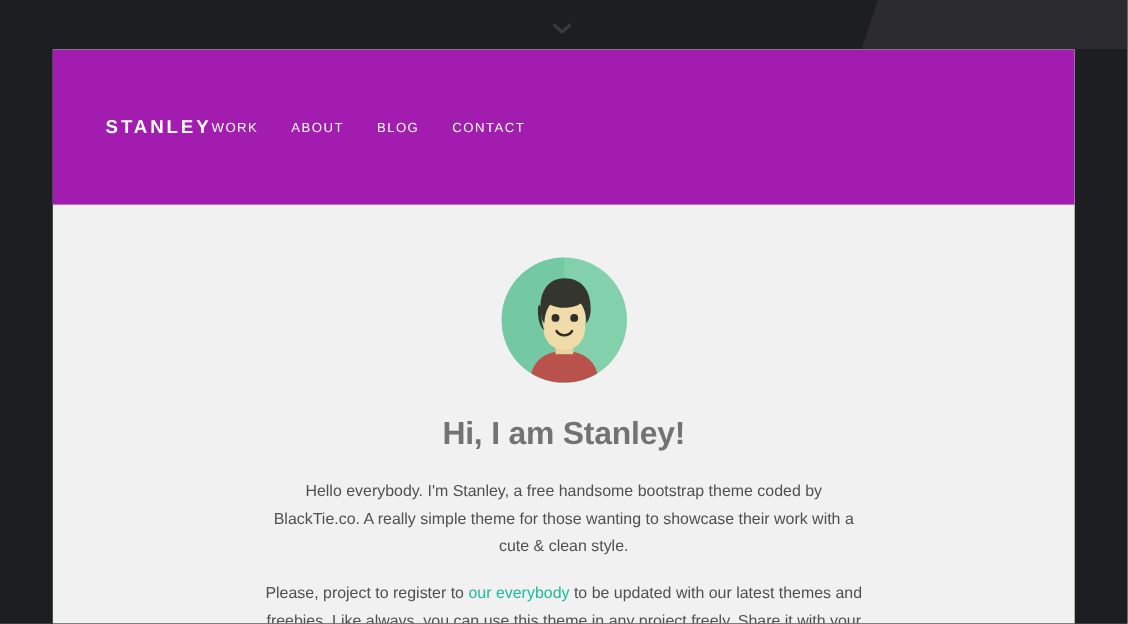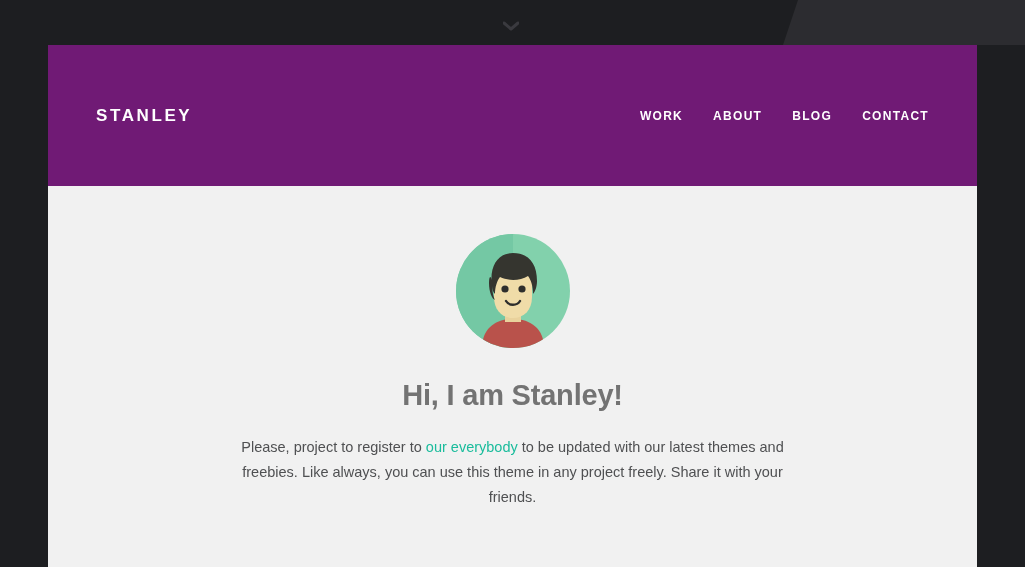--- a/index.html
+++ b/index.html
@@ -55,24 +55,24 @@
     width: 929px;
     height: 522px;
     background: #f1f1f1;
     overflow: hidden;
   }
 
   
   .site-header {
     position: relative;
     height: 141px;
-    background: #701a75;
+    background: #a21caf;
     display: flex;
     align-items: center;
-    justify-content: space-between;
+    justify-content: flex-start;
     padding: 0 48px;
     box-sizing: border-box;
   }
 
   .brand {
     color: #ffffff;
     font-size: 17px;
     font-weight: bold;
     letter-spacing: 2.6px;
     text-transform: uppercase;
@@ -82,21 +82,21 @@
 
   .main-nav {
     display: flex;
     align-items: center;
     gap: 30px;
   }
 
   .nav-link {
     color: #ffffff;
     font-size: 12px;
-    font-weight: bold;
+    font-weight: normal;
     letter-spacing: 1.3px;
     text-transform: uppercase;
     text-decoration: none;
     line-height: 1;
     white-space: nowrap;
     cursor: pointer;
   }
 
   
   .hero {
@@ -200,19 +200,20 @@
 
           <circle cx="49" cy="55" r="3.6" fill="#2e2e2c"></circle>
           <circle cx="66" cy="55" r="3.6" fill="#2e2e2c"></circle>
 
           <path d="M50 67 C53 72 61 72 64 67" fill="none" stroke="#2e2e2c" stroke-width="2.4" stroke-linecap="round"></path>
         </svg>
       </div>
 
       <h1 class="hero-title">Hi, I am Stanley!</h1>
 
+      <p class="hero-copy">Hello everybody. I'm Stanley, a free handsome bootstrap theme coded by BlackTie.co. A really simple theme for those wanting to showcase their work with a cute &amp; clean style.</p>
 
       <p class="hero-copy"><span>Please, project to register to </span><a class="inline-link" href="#">our everybody</a><span> to be updated with our latest themes and freebies. Like always, you can use this theme in any project freely. Share it with your friends.</span></p>
 
     </section>
 
   </div>
 </div>
 
 </body></html>

